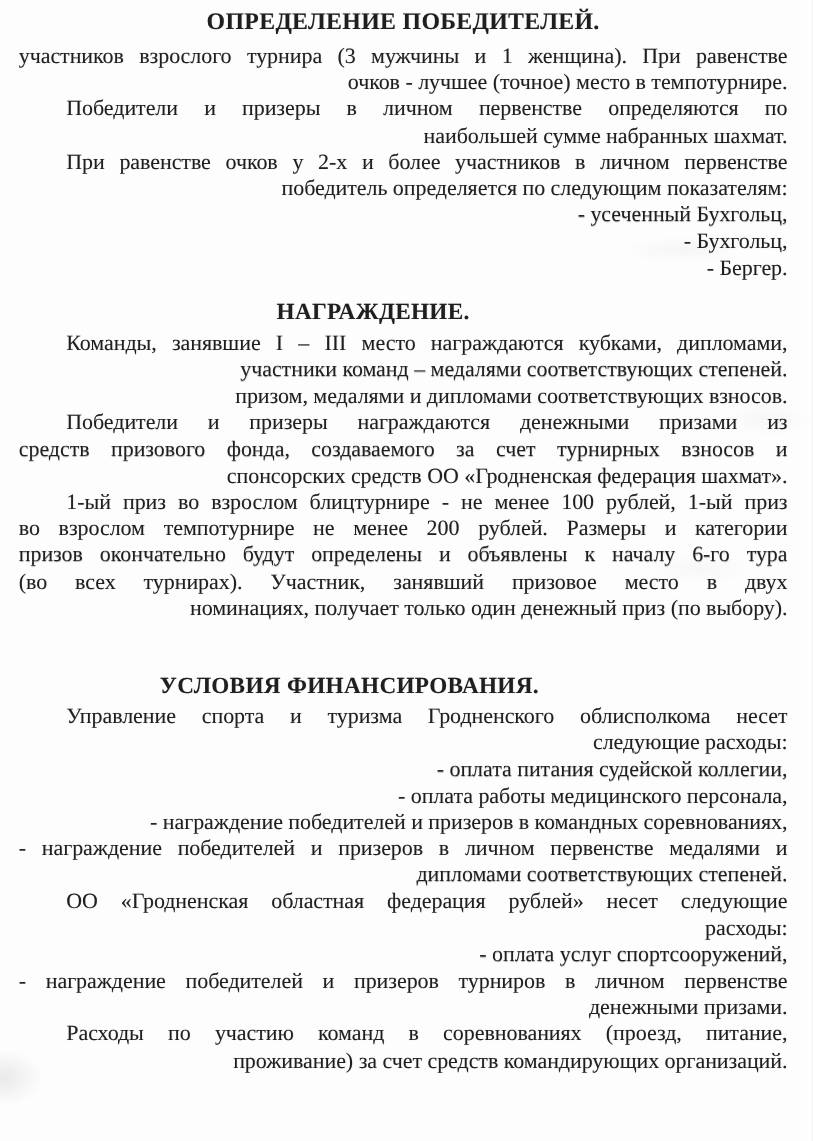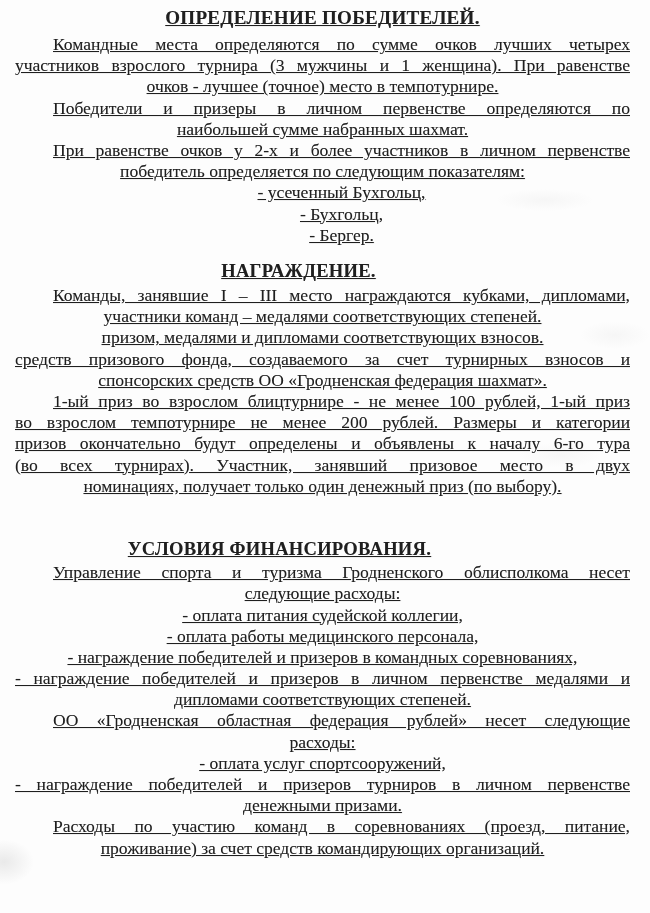--- a/index.html
+++ b/index.html
@@ -17,21 +17,20 @@
     background:
       radial-gradient(70px 16px at 545px 200px, rgba(130,130,130,0.06), rgba(130,130,130,0) 70%),
       radial-gradient(50px 20px at 615px 335px, rgba(130,130,130,0.06), rgba(130,130,130,0) 70%),
       radial-gradient(60px 18px at 560px 455px, rgba(130,130,130,0.05), rgba(130,130,130,0) 70%),
       radial-gradient(40px 30px at 4px 862px, rgba(90,90,90,0.12), rgba(90,90,90,0) 75%),
       #fdfdfd;
     font-family: "Liberation Serif", "DejaVu Serif", serif;
     color: #1f1f1f;
     overflow: hidden;
     text-shadow: 0.2px 0.2px 0.6px rgba(40,40,40,0.35);
-    text-decoration: underline;
   }
   .doc-title {
     margin: 0 0 4px 0;
     font-size: 19px;
     font-weight: bold;
     line-height: 24px;
     text-align: center;
     letter-spacing: 0.3px;
   }
   .hd {
@@ -51,54 +50,54 @@
     margin-top: 42px;
     margin-bottom: 2px;
     transform: translateX(-43px);
   }
   .body-block { margin: 0; }
   .ln {
     font-size: 17.5px;
     line-height: 21.2px;
     height: 21.2px;
     overflow: hidden;
-    text-align: center;
+    text-align: right;
   }
   .ln.j {
     text-align: justify;
     text-align-last: justify;
   }
   .ln.ind { text-indent: 38px; }
 </style>
 </head>
 <body>
 
 <div class="page">
 
   <h1 class="doc-title">ОПРЕДЕЛЕНИЕ ПОБЕДИТЕЛЕЙ.</h1>
 
   <div class="body-block">
-      <div class="ln j ind">Командные места определяются по сумме очков лучших четырех</div>
       <div class="ln j">участников взрослого турнира (3 мужчины и 1 женщина). При равенстве</div>
       <div class="ln">очков - лучшее (точное) место в темпотурнире.</div>
       <div class="ln j ind">Победители и призеры в личном первенстве определяются по</div>
       <div class="ln">наибольшей сумме набранных шахмат.</div>
       <div class="ln j ind">При равенстве очков у 2-х и более участников в личном первенстве</div>
       <div class="ln">победитель определяется по следующим показателям:</div>
       <div class="ln ind">- усеченный Бухгольц,</div>
       <div class="ln ind">- Бухгольц,</div>
       <div class="ln ind">- Бергер.</div>
     </div>
 
   <h2 class="hd hd2">НАГРАЖДЕНИЕ.</h2>
 
   <div class="body-block">
       <div class="ln j ind">Команды, занявшие I – III место награждаются кубками, дипломами,</div>
       <div class="ln">участники команд – медалями соответствующих степеней.</div>
       <div class="ln">призом, медалями и дипломами соответствующих взносов.</div>
+      <div class="ln j ind">Победители и призеры награждаются денежными призами из</div>
       <div class="ln j">средств призового фонда, создаваемого за счет турнирных взносов и</div>
       <div class="ln">спонсорских средств ОО «Гродненская федерация шахмат».</div>
       <div class="ln j ind">1-ый приз во взрослом блицтурнире - не менее 100 рублей, 1-ый приз</div>
       <div class="ln j">во взрослом темпотурнире не менее 200 рублей. Размеры и категории</div>
       <div class="ln j">призов окончательно будут определены и объявлены к началу 6-го тура</div>
       <div class="ln j">(во всех турнирах). Участник, занявший призовое место в двух</div>
       <div class="ln">номинациях, получает только один денежный приз (по выбору).</div>
     </div>
 
   <h2 class="hd hd3">УСЛОВИЯ ФИНАНСИРОВАНИЯ.</h2>

